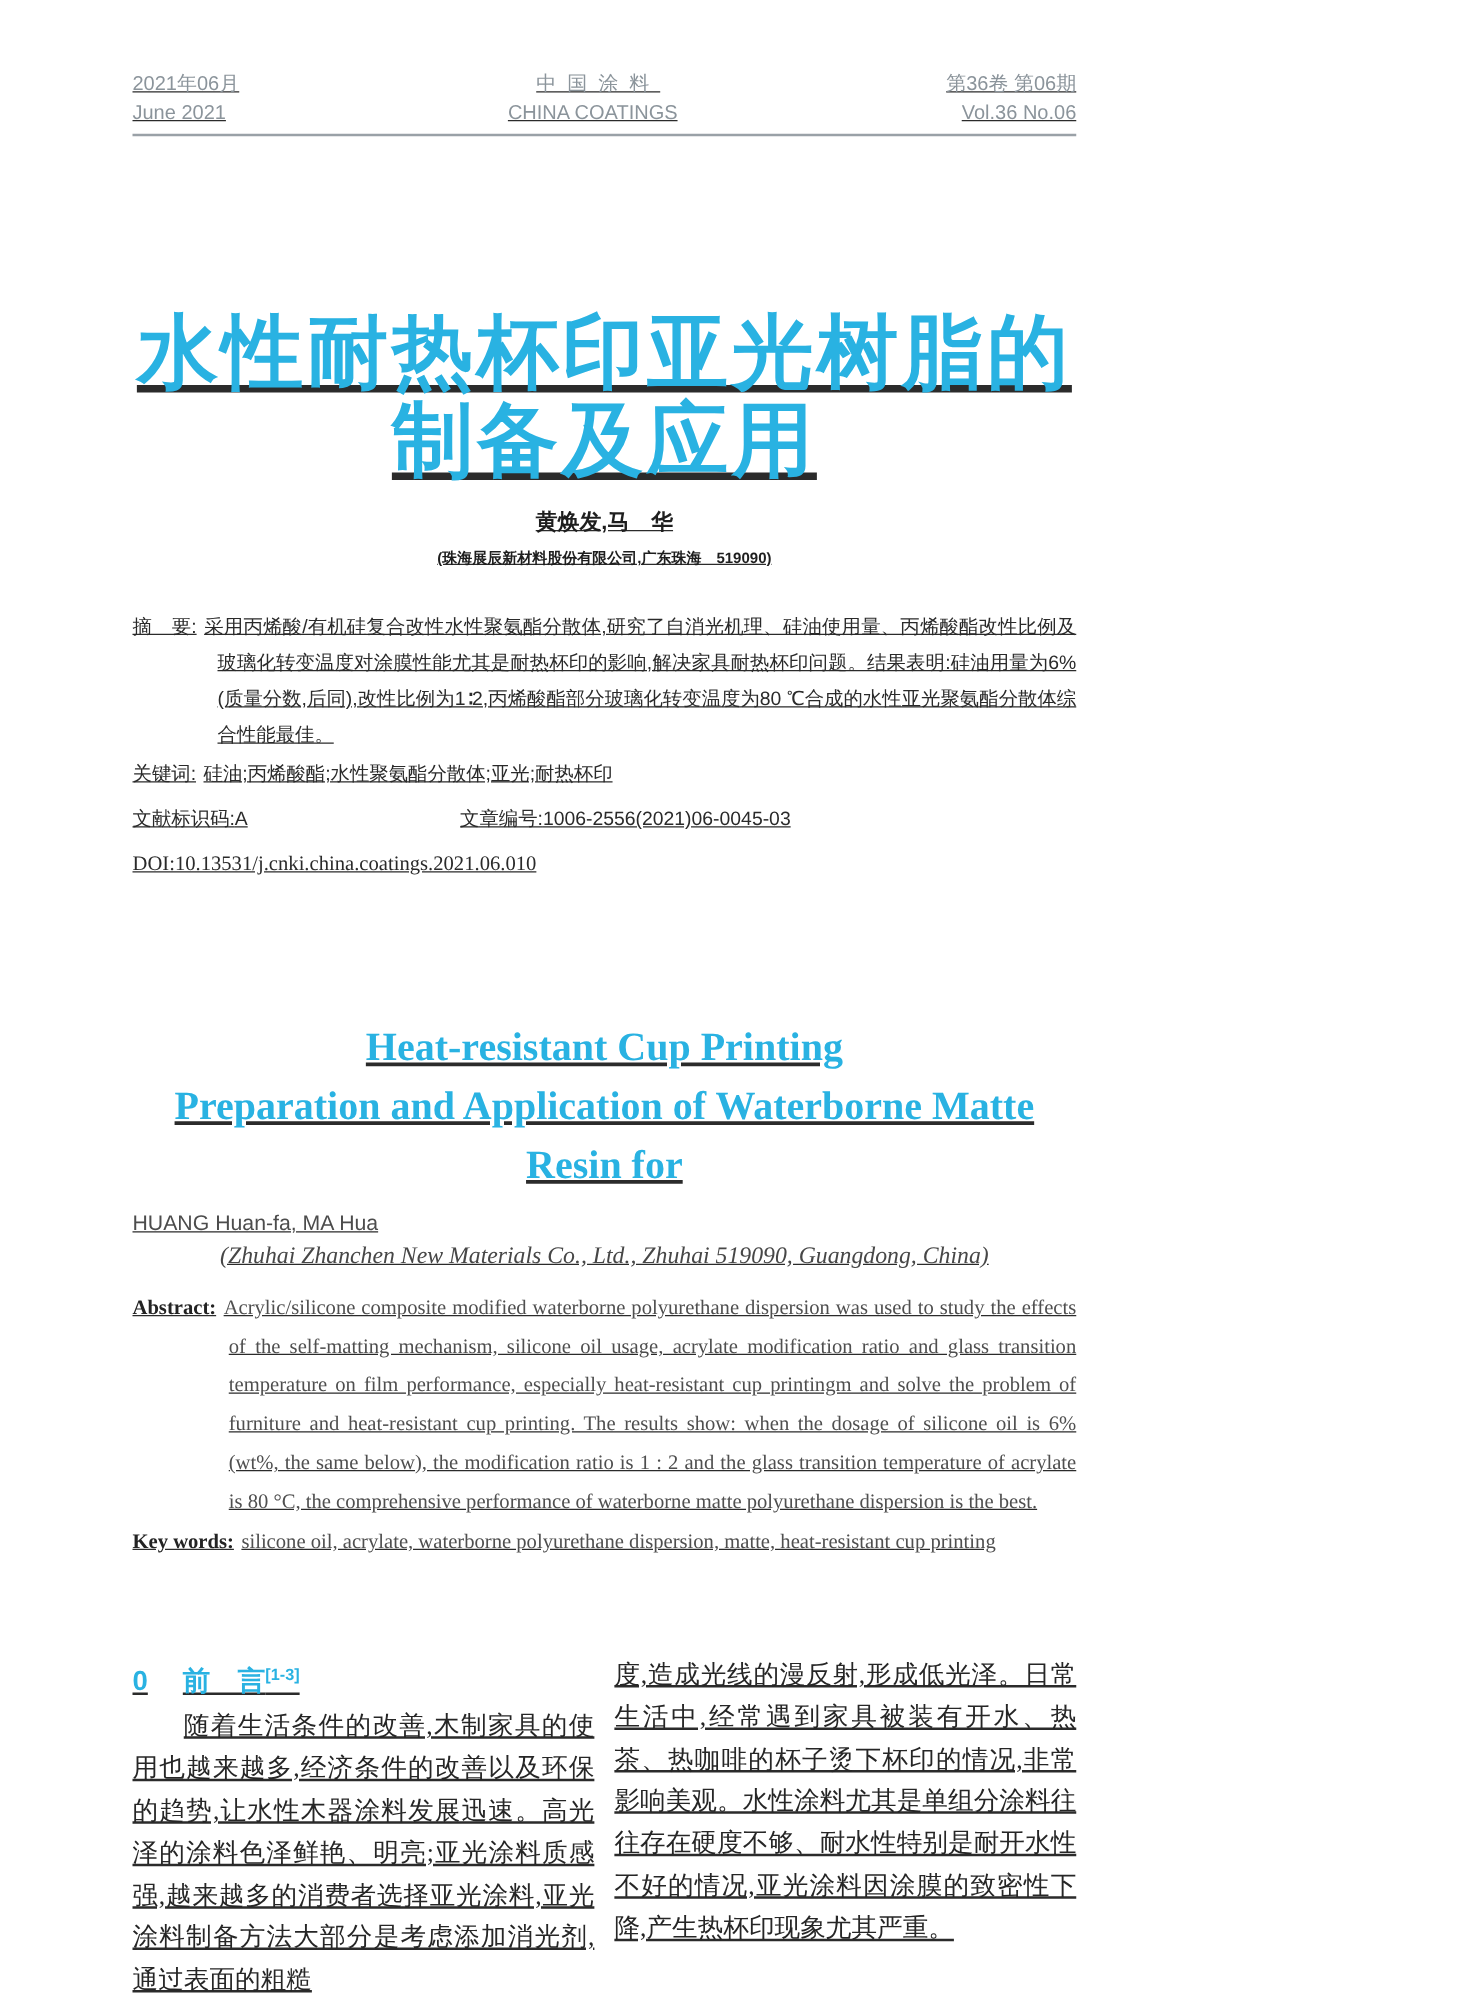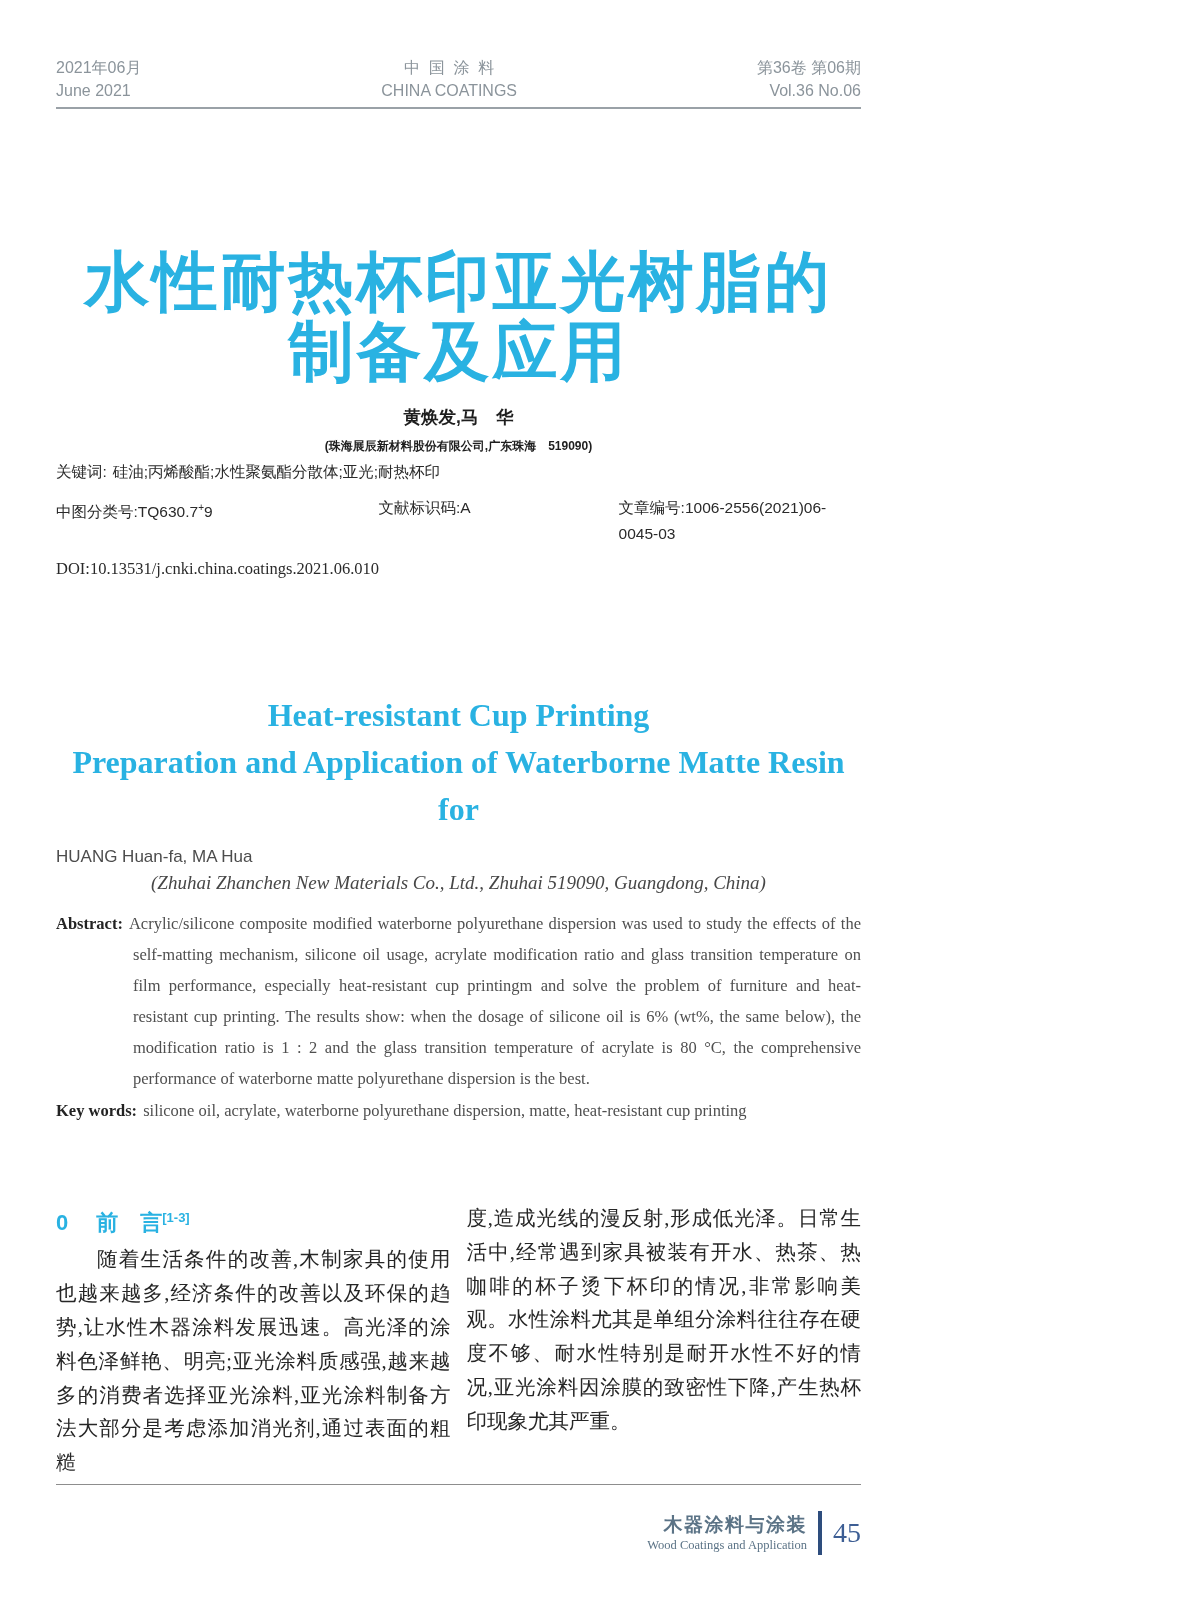--- a/index.html
+++ b/index.html
@@ -3,21 +3,21 @@
 <meta charset="utf-8">
 <style>
   * { box-sizing: border-box; }
   html, body { margin: 0; padding: 0; background: #ffffff; }
   body {
     width: 1187px; height: 1600px;
     font-family: "Liberation Sans", sans-serif;
     color: #2b2b2b;
     overflow: hidden;
   }
-  .page { width: 993px; height: 1600px; padding: 56px 132px 0 56px; }
+  .page { width: 993px; height: 1600px; padding: 56px 132px 0 106px; text-decoration: underline; }
 
   
   .header { display: flex; justify-content: space-between; align-items: flex-end;
             color: #8b949b; font-size: 16px; line-height: 23px; }
   .h-center { text-align: center; }
   .h-right  { text-align: right; }
   .h-zh.spaced { letter-spacing: 0.55em; margin-right: -0.55em; }
   .header-rule { margin-top: 5px; height: 2px; background: #9aa1a7; }
 
   
@@ -106,25 +106,25 @@
   <div class="header-rule"></div>
 
   <div class="title-zh">
     <div>水性耐热杯印亚光树脂的</div>
     <div>制备及应用</div>
   </div>
 
   <div class="authors-zh">黄焕发,马　华</div>
   <div class="affiliation-zh">(珠海展辰新材料股份有限公司,广东珠海　519090)</div>
 
+  <p class="meta hang-zh"><span class="label">摘　要:</span><span>采用丙烯酸/有机硅复合改性水性聚氨酯分散体,研究了自消光机理、硅油使用量、丙烯酸酯改性比例及玻璃化转变温度对涂膜性能尤其是耐热杯印的影响,解决家具耐热杯印问题。结果表明:硅油用量为6%(质量分数,后同),改性比例为1∶2,丙烯酸酯部分玻璃化转变温度为80 ℃合成的水性亚光聚氨酯分散体综合性能最佳。</span></p>
 
   <p class="meta keywords-zh"><span class="label">关键词:</span><span>硅油;丙烯酸酯;水性聚氨酯分散体;亚光;耐热杯印</span></p>
 
   <div class="meta class-row">
-    <div class="ci ci-1"><span>中图分类号:</span><span>TQ630.7</span><span class="clc-sup">+</span><span>9</span></div>
     <div class="ci ci-2"><span>文献标识码:</span><span>A</span></div>
     <div class="ci ci-3"><span>文章编号:</span><span>1006-2556(2021)06-0045-03</span></div>
   </div>
 
   <div class="doi">DOI:10.13531/j.cnki.china.coatings.2021.06.010</div>
 
   <div class="title-en">
     <div>Heat-resistant Cup Printing</div>
     <div>Preparation and Application of Waterborne Matte Resin for</div>
   </div>

